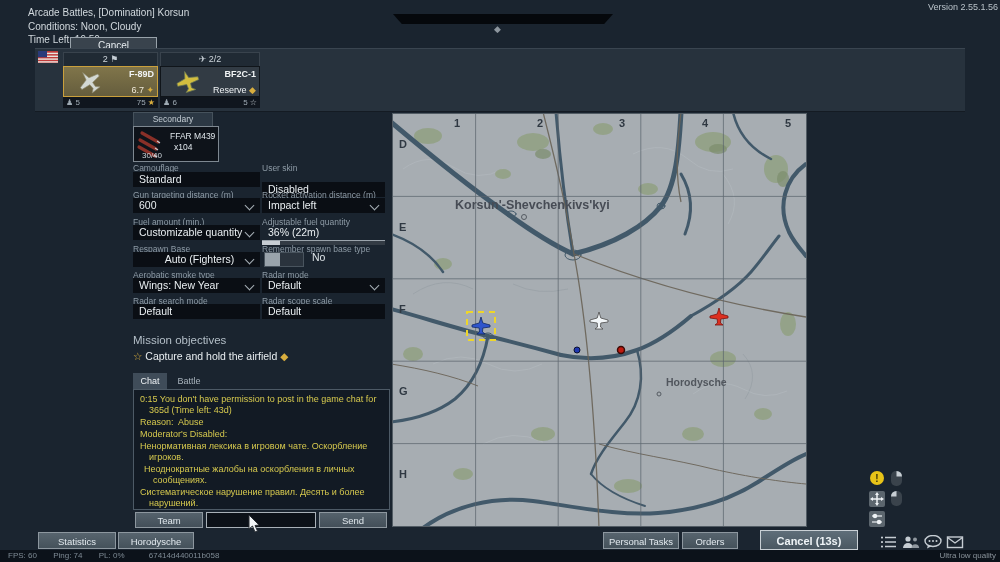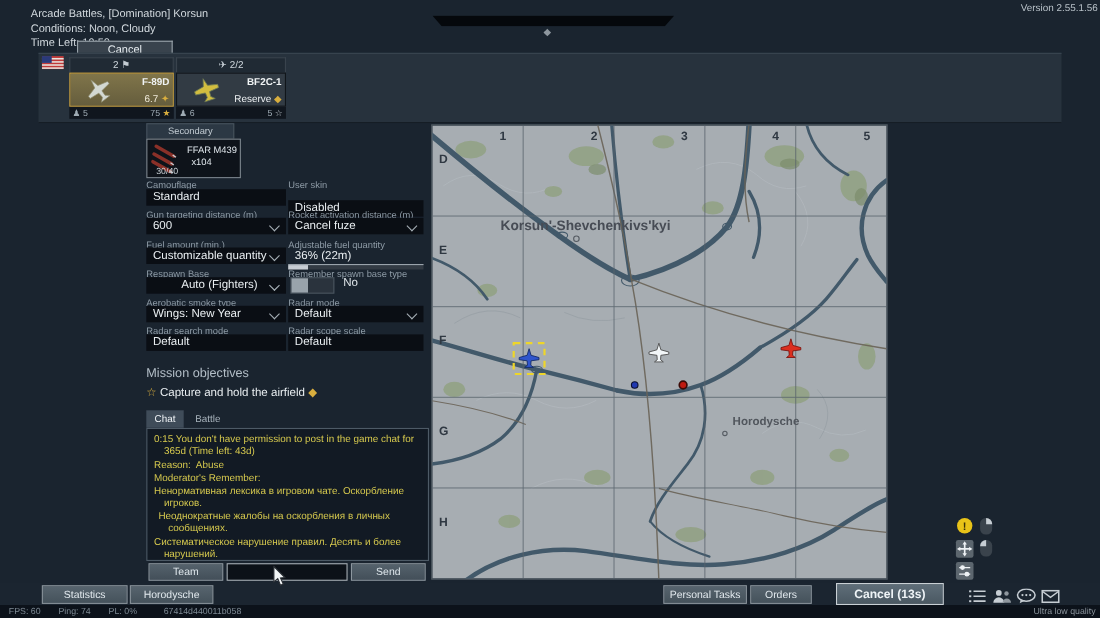--- a/index.html
+++ b/index.html
@@ -149,21 +149,21 @@
   </div>
 
   <div class="abs flabel" style="left:133px;top:163px;">Camouflage</div>
   <div class="abs field" style="left:133px;top:172px;width:121px;">Standard</div>
   <div class="abs flabel" style="left:262px;top:163px;">User skin</div>
   <div class="abs field" style="left:262px;top:172px;width:117px;margin-top:10px;">Disabled</div>
 
   <div class="abs flabel" style="left:133px;top:190px;">Gun targeting distance (m)</div>
   <div class="abs field" style="left:133px;top:198px;width:121px;"><span>600</span><span class="chev"></span></div>
   <div class="abs flabel" style="left:262px;top:190px;">Rocket activation distance (m)</div>
-  <div class="abs field" style="left:262px;top:198px;width:117px;"><span>Cancel fuze</span><span class="chev"></span></div>
+  <div class="abs field" style="left:262px;top:198px;width:117px;"><span>Impact left</span><span class="chev"></span></div>
 
   <div class="abs flabel" style="left:133px;top:217px;">Fuel amount (min.)</div>
   <div class="abs field" style="left:133px;top:225px;width:121px;"><span>Customizable quantity</span><span class="chev"></span></div>
   <div class="abs flabel" style="left:262px;top:217px;">Adjustable fuel quantity</div>
   <div class="abs field" style="left:262px;top:225px;width:117px;background:none;">36% (22m)</div>
   <div class="abs" id="fuel-slider">
       <div id="fuel-slider-fill"></div>
     </div>
 
   <div class="abs flabel" style="left:133px;top:244px;">Respawn Base</div>
@@ -190,21 +190,21 @@
     <span>Capture and hold the airfield</span>
     <span class="gold">◆</span>
   </div>
 
   <div class="abs chat-tab" style="left:133px;width:34px;background:#3f4c59;color:#eef2f5;">Chat</div>
   <div class="abs chat-tab" style="left:167px;width:44px;color:#a7b2bb;">Battle</div>
   <div class="abs" id="chat-panel">
     <div style="padding-top:3px;">
       <div class="msg">0:15 You don't have permission to post in the game chat for 365d (Time left: 43d)</div>
       <div class="msg">Reason:  Abuse</div>
-      <div class="msg">Moderator's Remember:</div>
+      <div class="msg">Moderator's Disabled:</div>
       <div class="msg">Ненормативная лексика в игровом чате. Оскорбление игроков.</div>
       <div class="msg" style="padding-left:16px;">Неоднократные жалобы на оскорбления в личных сообщениях.</div>
       <div class="msg">Систематическое нарушение правил. Десять и более нарушений.</div>
     </div>
   </div>
   <div class="abs chat-btn" style="left:135px;width:68px;">Team</div>
   <input class="abs" id="chat-input" value="" style="">
   <div class="abs chat-btn" style="left:319px;width:68px;">Send</div>
 
   <svg class="abs" id="map" viewBox="0 0 413 412">

